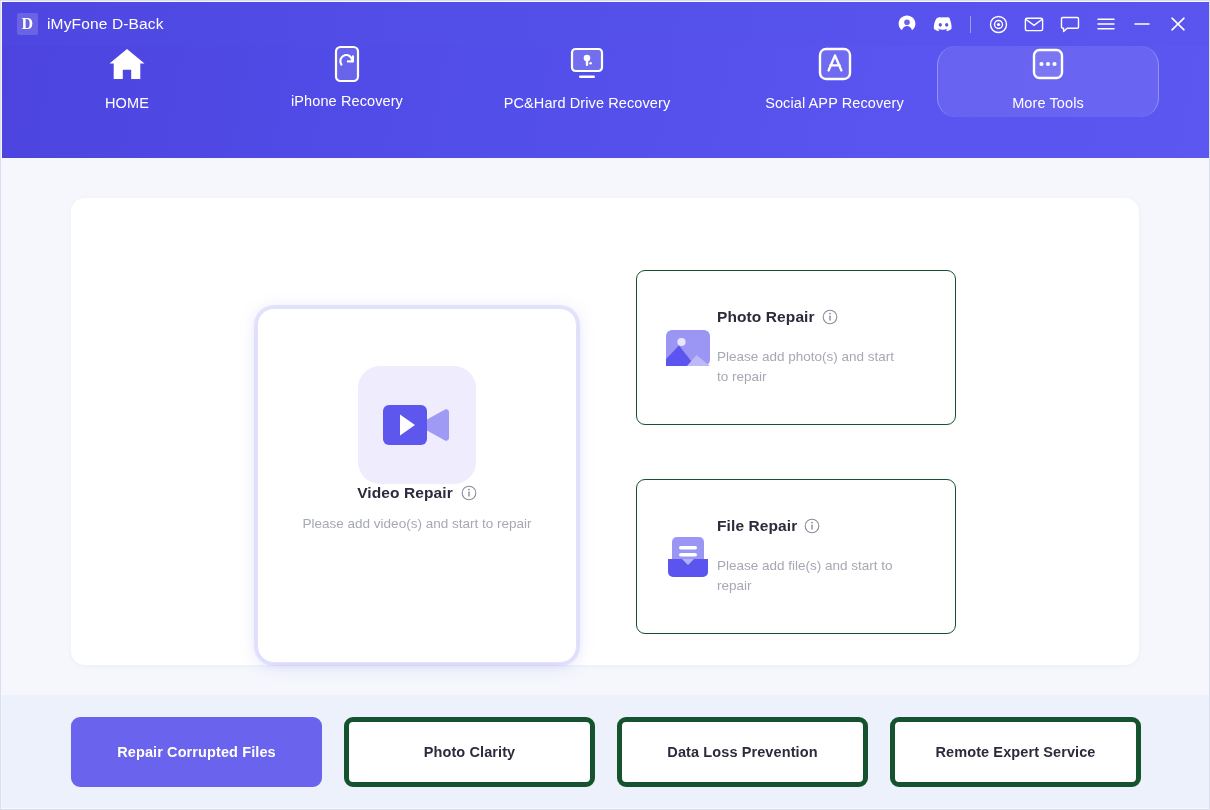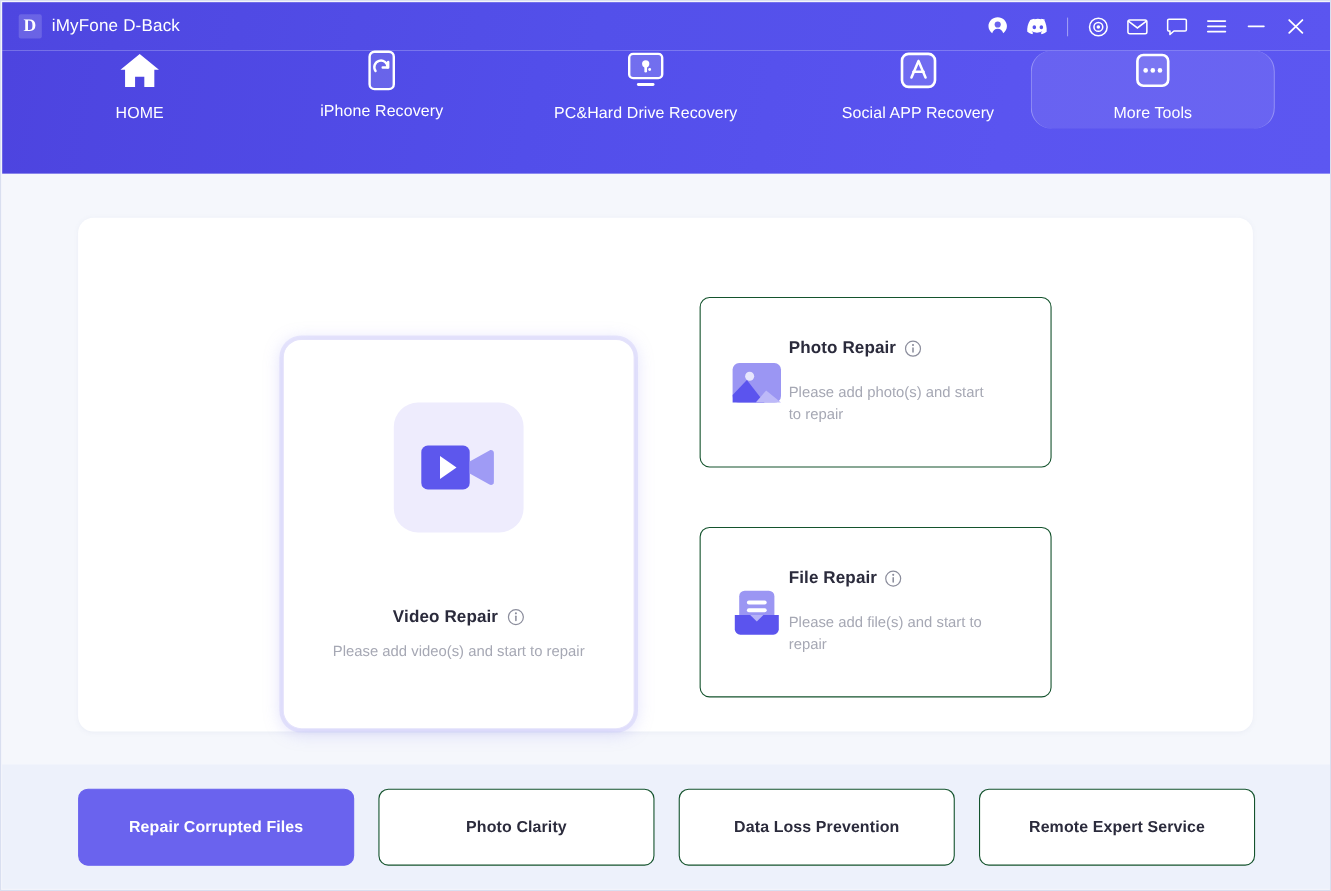--- a/index.html
+++ b/index.html
@@ -117,21 +117,20 @@
     cursor: pointer;
   }
   .video-icon-wrap {
     margin-top: 57px;
     width: 118px; height: 118px;
     background: #eeecfd;
     border-radius: 22px;
     display: flex; align-items: center; justify-content: center;
   }
   .video-title-row {
-    margin-top: 68px;
     display: flex; align-items: center; gap: 8px;
   }
   .card-title {
     font-size: 15.5px; font-weight: 700; color: #2b2b3c;
     letter-spacing: .1px;
   }
   .card-desc {
     margin-top: 12px;
     font-size: 13.5px; color: #a6a8b4;
     text-align: center; line-height: 1.45;
@@ -172,21 +171,21 @@
     padding: 0 69px;
   }
   .bbtn {
     height: 70px;
     border-radius: 9px;
     display: flex; align-items: center; justify-content: center;
     font-size: 14.5px; font-weight: 700;
     letter-spacing: .1px;
     cursor: pointer;
     background: #ffffff;
-    border: 1px solid #14532d;
+    border: 5px solid #14532d;
     color: #2b2b3c;
   }
   .bbtn.b0 { width: 252px; background: #6a63ee; border-color: #6a63ee; color: #ffffff; }
   .bbtn.b1 { width: 252px; }
   .bbtn.b2 { width: 252px; }
   .bbtn.b3 { width: 252px; }
 </style>
 </head>
 <body>
 

